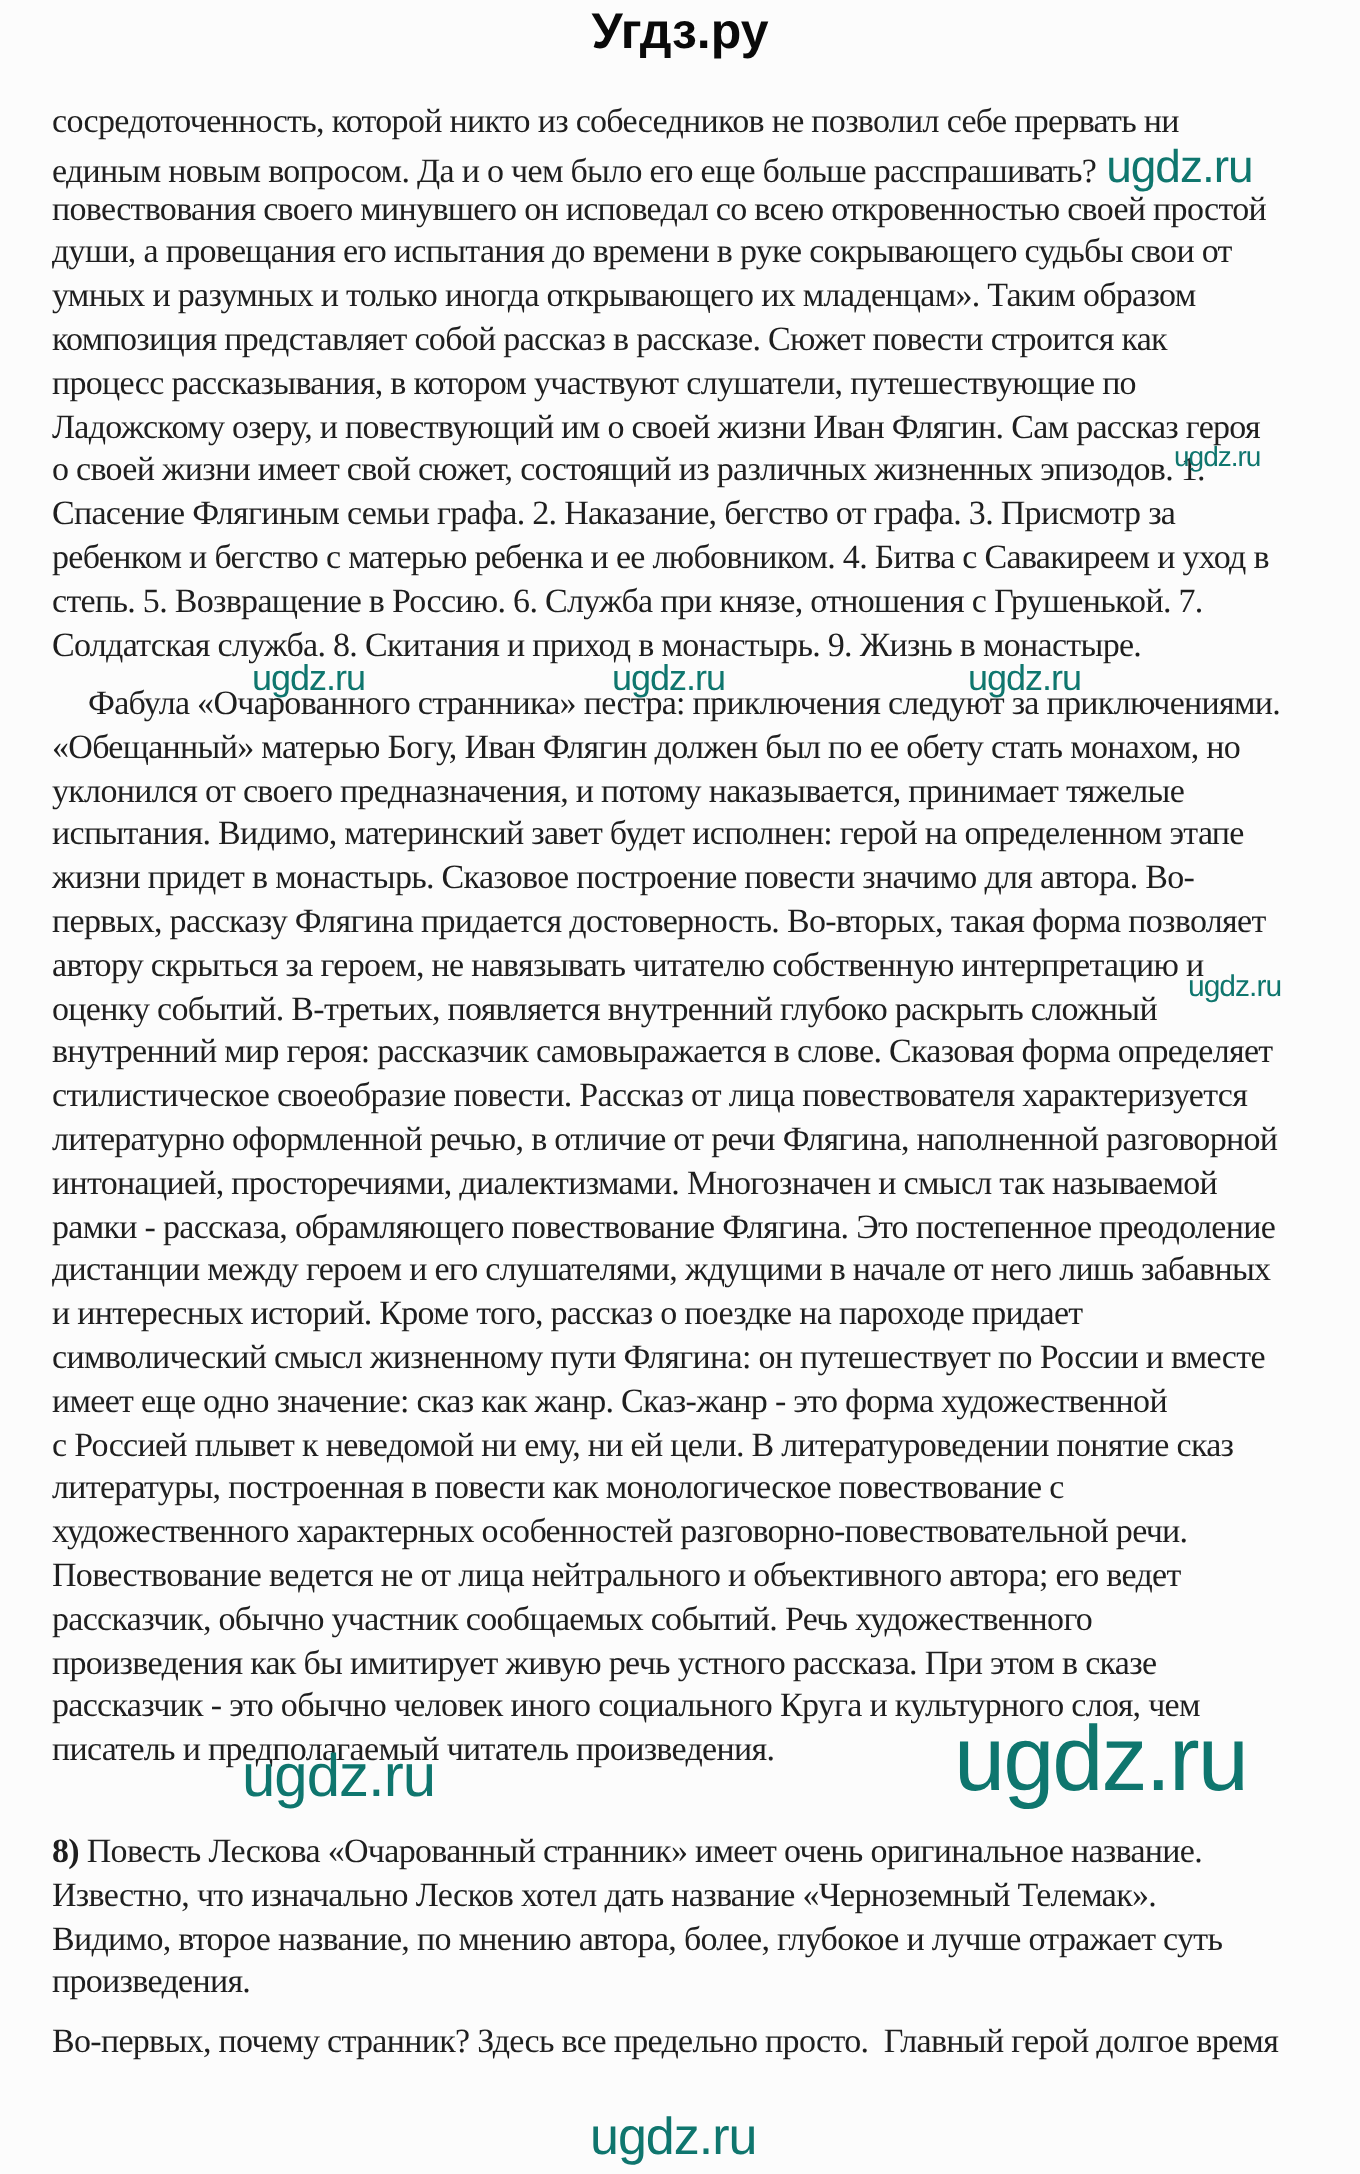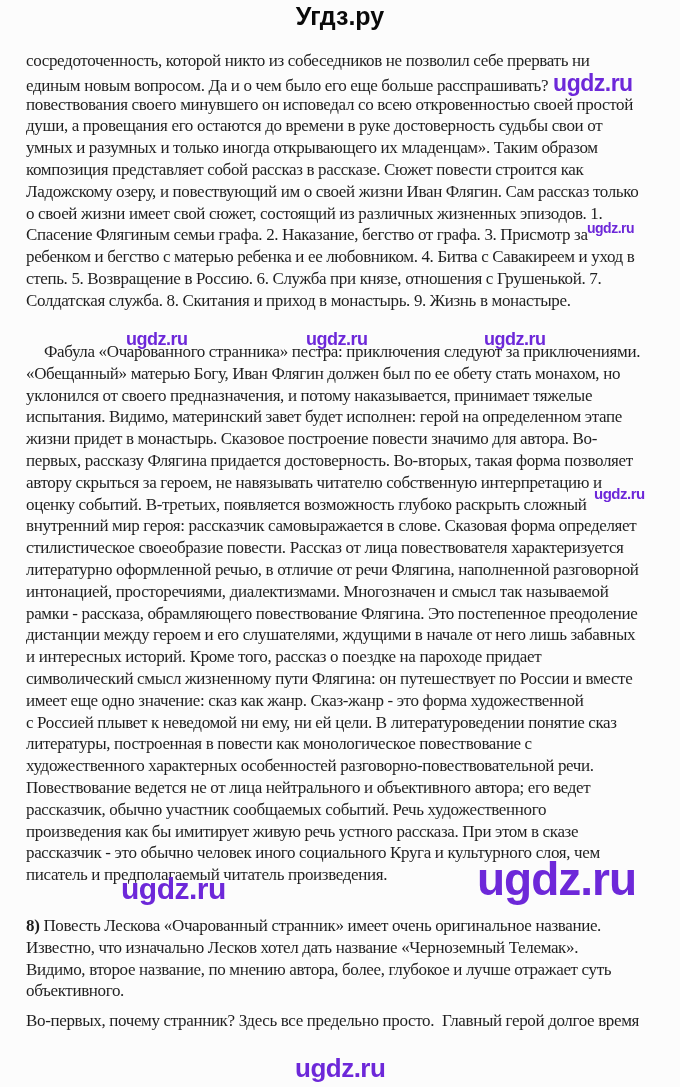--- a/index.html
+++ b/index.html
@@ -33,22 +33,22 @@
     white-space: pre;
     font-size: 17px;
     line-height: 21.8px;
     height: 21.8px;
     letter-spacing: -0.35px;
   }
   .line.indent { padding-left: 18px; }
   .line b { font-weight: bold; }
   .wm {
     font-family: "Liberation Sans", "DejaVu Sans", sans-serif;
-    font-weight: bold;
-    color: #6d28d9;
+    font-weight: normal;
+    color: #0f766e;
     line-height: 1;
     letter-spacing: -0.5px;
   }
   .wm-abs { position: absolute; }
   .wm-inline { font-size: 23px; margin-left: 5px; letter-spacing: -0.5px; }
   .wm-1 { left: 587px; top: 221px; font-size: 14px; }
   .wm-row-a { left: 126px; top: 330px; font-size: 18px; }
   .wm-row-b { left: 306px; top: 330px; font-size: 18px; }
   .wm-row-c { left: 484px; top: 330px; font-size: 18px; }
   .wm-2 { left: 594px; top: 486px; font-size: 15px; }
@@ -60,39 +60,40 @@
 <body>
 
 <div class="page">
   <div class="site-logo">Угдз.ру</div>
 
   <div class="content" id="paragraphs">
       <div class="para para-1">
         <div class="line">сосредоточенность, которой никто из собеседников не позволил себе прервать ни</div>
         <div class="line">единым новым вопросом. Да и о чем было его еще больше расспрашивать?<span class="wm wm-inline">ugdz.ru</span></div>
         <div class="line">повествования своего минувшего он исповедал со всею откровенностью своей простой</div>
-        <div class="line">души, а провещания его остаются до времени в руке достоверность судьбы свои от</div>
+        <div class="line">души, а провещания его испытания до времени в руке сокрывающего судьбы свои от</div>
         <div class="line">умных и разумных и только иногда открывающего их младенцам». Таким образом</div>
         <div class="line">композиция представляет собой рассказ в рассказе. Сюжет повести строится как</div>
-        <div class="line">Ладожскому озеру, и повествующий им о своей жизни Иван Флягин. Сам рассказ только</div>
+        <div class="line">процесс рассказывания, в котором участвуют слушатели, путешествующие по</div>
+        <div class="line">Ладожскому озеру, и повествующий им о своей жизни Иван Флягин. Сам рассказ героя</div>
         <div class="line">о своей жизни имеет свой сюжет, состоящий из различных жизненных эпизодов. 1.</div>
         <div class="line">Спасение Флягиным семьи графа. 2. Наказание, бегство от графа. 3. Присмотр за</div>
         <div class="line">ребенком и бегство с матерью ребенка и ее любовником. 4. Битва с Савакиреем и уход в</div>
         <div class="line">степь. 5. Возвращение в Россию. 6. Служба при князе, отношения с Грушенькой. 7.</div>
         <div class="line">Солдатская служба. 8. Скитания и приход в монастырь. 9. Жизнь в монастыре.</div>
       </div>
       <div class="para para-2">
         <div class="line indent">Фабула «Очарованного странника» пестра: приключения следуют за приключениями.</div>
         <div class="line">«Обещанный» матерью Богу, Иван Флягин должен был по ее обету стать монахом, но</div>
         <div class="line">уклонился от своего предназначения, и потому наказывается, принимает тяжелые</div>
         <div class="line">испытания. Видимо, материнский завет будет исполнен: герой на определенном этапе</div>
         <div class="line">жизни придет в монастырь. Сказовое построение повести значимо для автора. Во-</div>
         <div class="line">первых, рассказу Флягина придается достоверность. Во-вторых, такая форма позволяет</div>
         <div class="line">автору скрыться за героем, не навязывать читателю собственную интерпретацию и</div>
-        <div class="line">оценку событий. В-третьих, появляется возможность глубоко раскрыть сложный</div>
+        <div class="line">оценку событий. В-третьих, появляется внутренний глубоко раскрыть сложный</div>
         <div class="line">внутренний мир героя: рассказчик самовыражается в слове. Сказовая форма определяет</div>
         <div class="line">стилистическое своеобразие повести. Рассказ от лица повествователя характеризуется</div>
         <div class="line">литературно оформленной речью, в отличие от речи Флягина, наполненной разговорной</div>
         <div class="line">интонацией, просторечиями, диалектизмами. Многозначен и смысл так называемой</div>
         <div class="line">рамки - рассказа, обрамляющего повествование Флягина. Это постепенное преодоление</div>
         <div class="line">дистанции между героем и его слушателями, ждущими в начале от него лишь забавных</div>
         <div class="line">и интересных историй. Кроме того, рассказ о поездке на пароходе придает</div>
         <div class="line">символический смысл жизненному пути Флягина: он путешествует по России и вместе</div>
         <div class="line">имеет еще одно значение: сказ как жанр. Сказ-жанр - это форма художественной</div>
         <div class="line">с Россией плывет к неведомой ни ему, ни ей цели. В литературоведении понятие сказ</div>
@@ -101,21 +102,21 @@
         <div class="line">Повествование ведется не от лица нейтрального и объективного автора; его ведет</div>
         <div class="line">рассказчик, обычно участник сообщаемых событий. Речь художественного</div>
         <div class="line">произведения как бы имитирует живую речь устного рассказа. При этом в сказе</div>
         <div class="line">рассказчик - это обычно человек иного социального Круга и культурного слоя, чем</div>
         <div class="line">писатель и предполагаемый читатель произведения.</div>
       </div>
       <div class="para para-3">
         <div class="line"><b>8) </b>Повесть Лескова «Очарованный странник» имеет очень оригинальное название.</div>
         <div class="line">Известно, что изначально Лесков хотел дать название «Черноземный Телемак».</div>
         <div class="line">Видимо, второе название, по мнению автора, более, глубокое и лучше отражает суть</div>
-        <div class="line">объективного.</div>
+        <div class="line">произведения.</div>
       </div>
       <div class="para para-4">
         <div class="line">Во-первых, почему странник? Здесь все предельно просто.  Главный герой долгое время</div>
       </div>
     </div>
 
   <span class="wm wm-abs wm-1">ugdz.ru</span>
   <span class="wm wm-abs wm-row-a">ugdz.ru</span>
   <span class="wm wm-abs wm-row-b">ugdz.ru</span>
   <span class="wm wm-abs wm-row-c">ugdz.ru</span>

